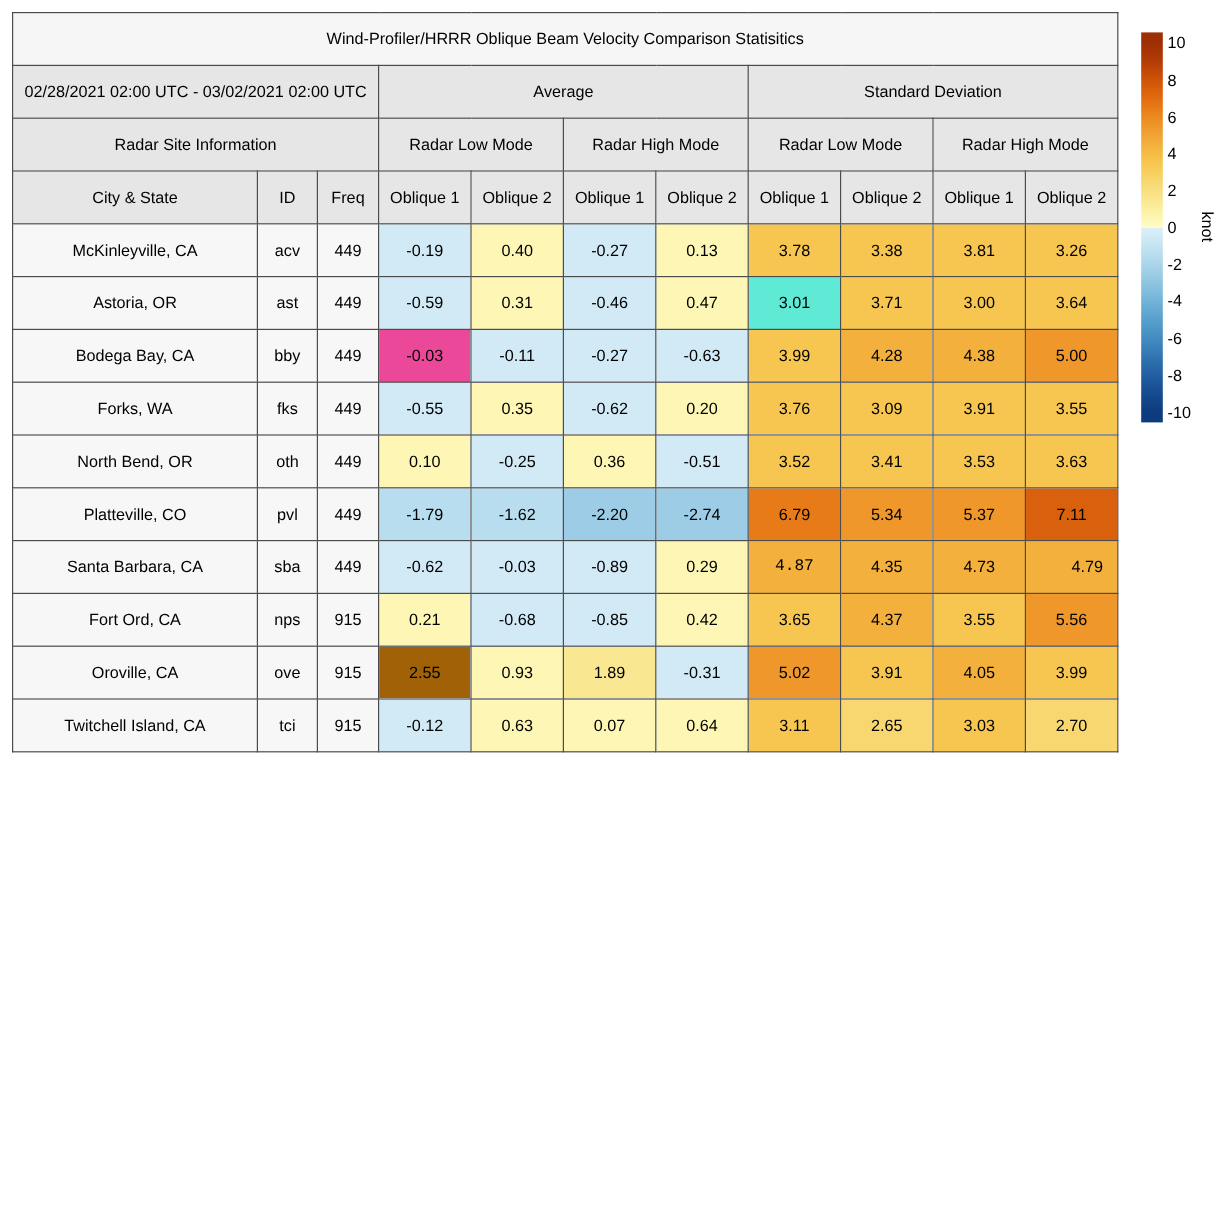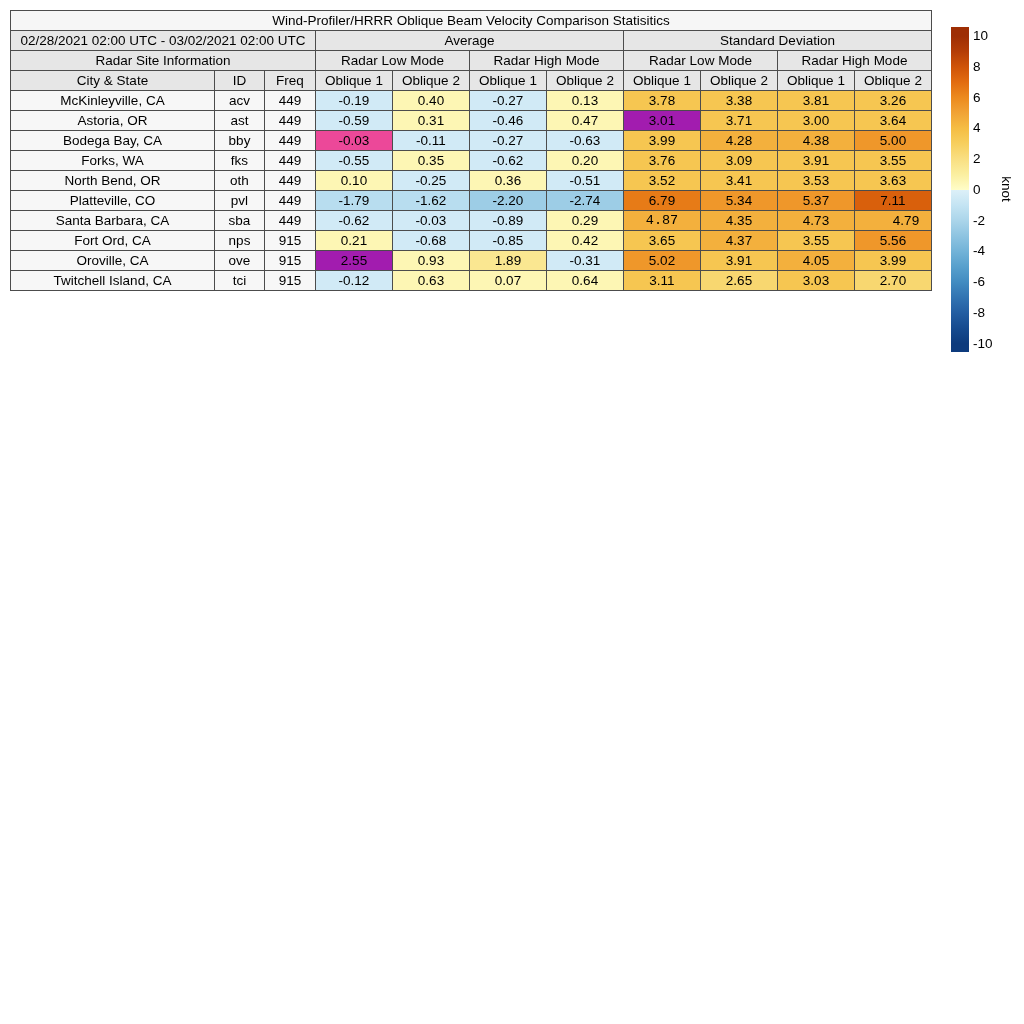--- a/index.html
+++ b/index.html
@@ -8,21 +8,21 @@
     font-family:"Liberation Sans", sans-serif; color:#000;
   }
   table.stats {
     position:absolute; left:10px; top:10px;
     border-collapse:collapse; table-layout:fixed;
   }
   table.stats td {
     border:1px solid #4c4c4c; text-align:center; vertical-align:middle;
     font-size:13.5px; padding:0; white-space:nowrap; overflow:hidden;
   }
-  table.stats tr { height:20px;border-radius:10px; }
+  table.stats tr { height:44px;border-radius:10px; }
   td.title-cell { background:#f6f6f6; }
   td.hdr { background:#e6e6e6; }
   td.lbl { background:#f7f7f7; }
   .cbar-wrap { position:absolute; left:951px; top:27px; width:75px; height:326px; }
   .cbar {
     position:absolute; left:0; top:0; width:18px; height:325px;
   }
   .cbar-tick {
     position:absolute; left:22px; transform:translateY(-50%);
     font-size:13.5px; line-height:13.5px;
@@ -94,21 +94,21 @@
         <td style="background: rgb(246, 198, 81);">3.26</td>
       </tr>
       <tr>
         <td class="lbl">Astoria, OR</td>
         <td class="lbl">ast</td>
         <td class="lbl">449</td>
         <td style="background: rgb(209, 234, 246);">-0.59</td>
         <td style="background: rgb(253, 246, 180);">0.31</td>
         <td style="background: rgb(209, 234, 246);">-0.46</td>
         <td style="background: rgb(253, 246, 180);">0.47</td>
-        <td style="background: #a21caf;">3.01</td>
+        <td style="background: #5eead4;">3.01</td>
         <td style="background: rgb(246, 198, 81);">3.71</td>
         <td style="background: rgb(246, 198, 81);">3.00</td>
         <td style="background: rgb(246, 198, 81);">3.64</td>
       </tr>
       <tr>
         <td class="lbl">Bodega Bay, CA</td>
         <td class="lbl">bby</td>
         <td class="lbl">449</td>
         <td style="background: #ec4899; margin-top: 16px;">-0.03</td>
         <td style="background: rgb(209, 234, 246);">-0.11</td>
@@ -181,21 +181,21 @@
         <td style="background: rgb(253, 246, 180);">0.42</td>
         <td style="background: rgb(246, 198, 81);">3.65</td>
         <td style="background: rgb(243, 176, 61);">4.37</td>
         <td style="background: rgb(246, 198, 81);">3.55</td>
         <td style="background: rgb(239, 151, 42);">5.56</td>
       </tr>
       <tr>
         <td class="lbl">Oroville, CA</td>
         <td class="lbl">ove</td>
         <td class="lbl">915</td>
-        <td style="background: #a21caf;">2.55</td>
+        <td style="background: #a16207;">2.55</td>
         <td style="background: rgb(253, 246, 180);">0.93</td>
         <td style="background: rgb(250, 231, 145);">1.89</td>
         <td style="background: rgb(209, 234, 246);">-0.31</td>
         <td style="background: rgb(239, 151, 42);">5.02</td>
         <td style="background: rgb(246, 198, 81);">3.91</td>
         <td style="background: rgb(243, 176, 61);">4.05</td>
         <td style="background: rgb(246, 198, 81);">3.99</td>
       </tr>
       <tr>
         <td class="lbl">Twitchell Island, CA</td>

